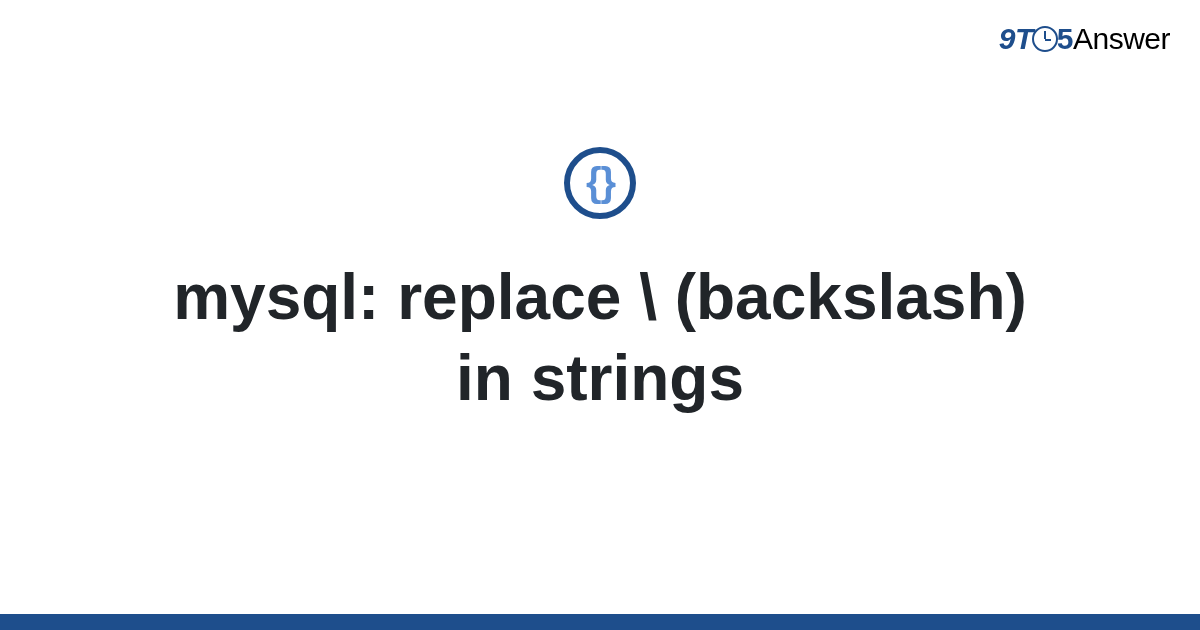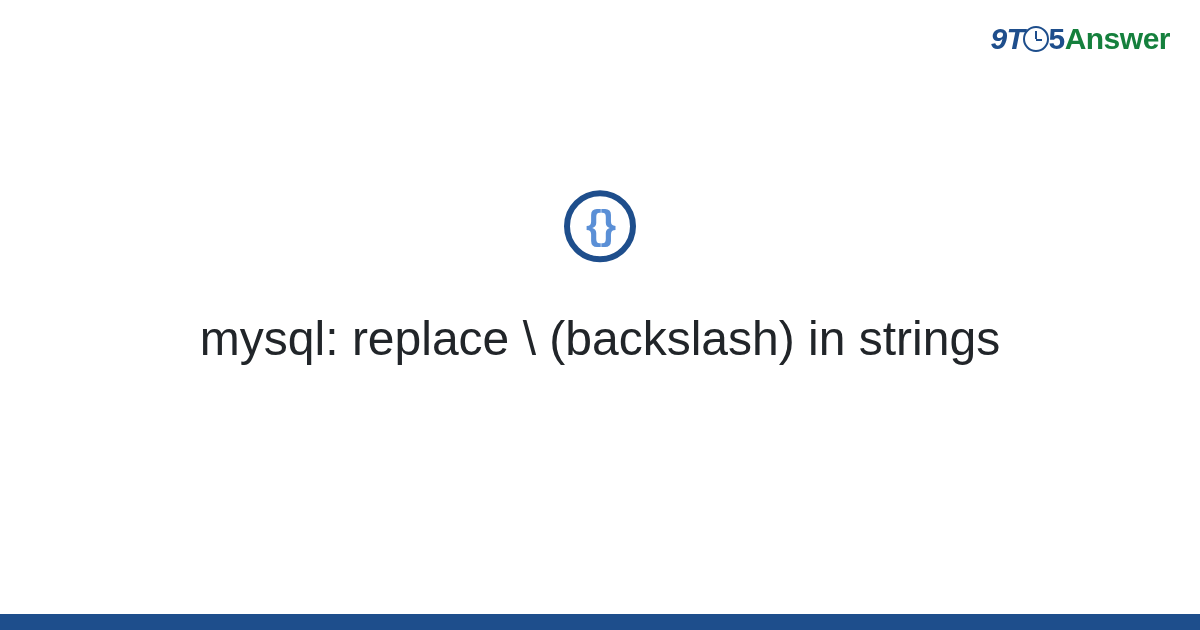--- a/index.html
+++ b/index.html
@@ -49,21 +49,21 @@
     .logo-clock::after {
       content: '';
       position: absolute;
       width: 6px;
       height: 2px;
       background: #1e4e8c;
       top: 11px;
       left: 50%;
     }
     .logo-5 { color: #1e4e8c; font-weight: 700; }
-    .logo-answer { color: #15803d; font-weight: 700; text-align: center; }
+    .logo-answer { color: #000000; font-weight: 400; text-align: center; }
     .center-content {
       position: absolute;
       top: 45%;
       left: 50%;
       transform: translate(-50%, -50%);
       text-align: center;
       width: 100%;
     }
     .icon-wrapper {
       display: inline-flex;
@@ -77,26 +77,26 @@
     }
     .icon-braces {
       font-size: 40px;
       font-weight: 700;
       color: #5a8fd6;
       letter-spacing: -6px;
       font-family: 'Segoe UI', Arial, sans-serif;
       margin-left: -4px;
     }
     .title {
-      font-size: 48px;
-      font-weight: 400;
+      font-size: 64px;
+      font-weight: 700;
       color: #212529;
       line-height: 1.28;
       max-width: 860px;
-      margin: 8px auto;
+      margin: 0 auto;
     }
     .footer-bar {
       position: absolute;
       bottom: 0;
       left: 0;
       width: 100%;
       height: 16px;
       background: #1e4e8c;
     }
   </style>

